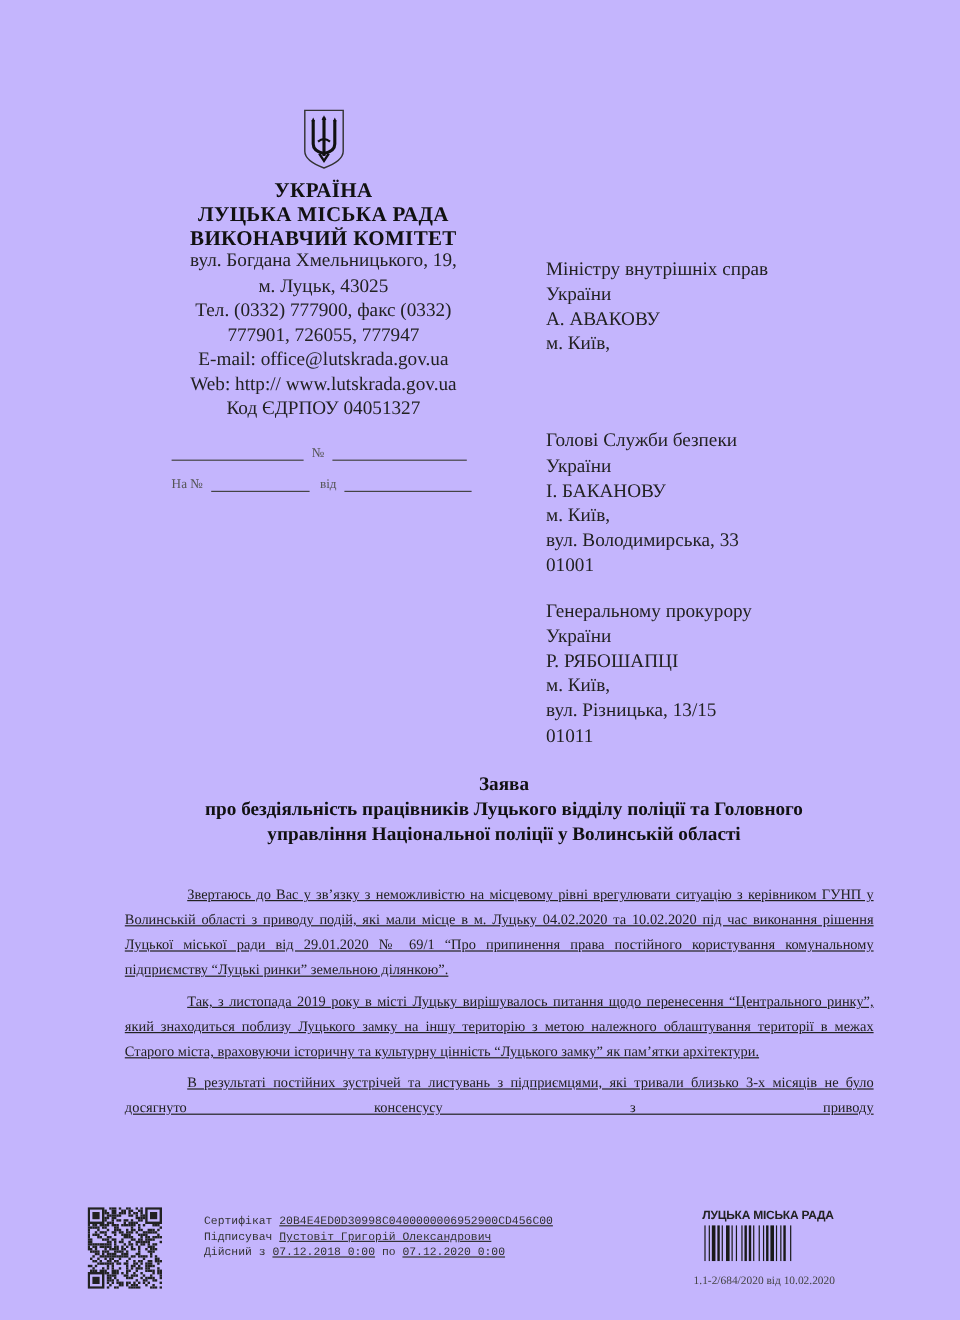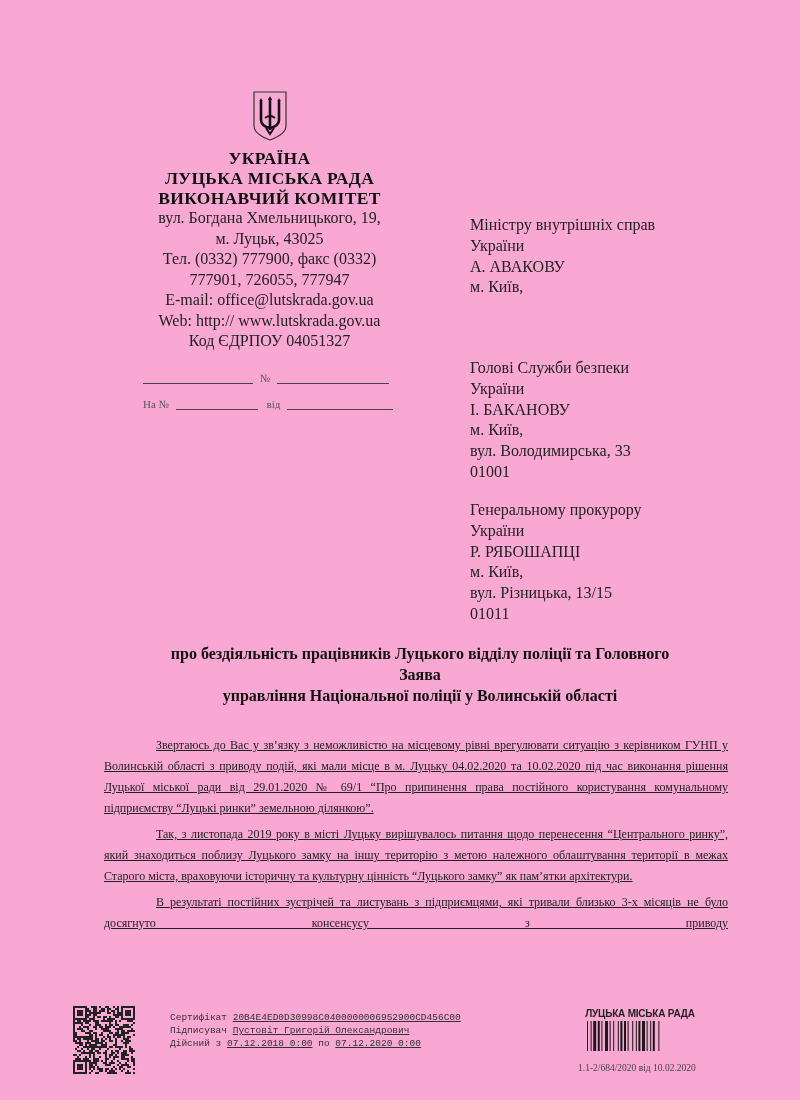--- a/index.html
+++ b/index.html
@@ -1,29 +1,29 @@
 <!DOCTYPE html>
 <html><head>
 <meta charset="utf-8">
 <style>
   html, body { margin: 0; padding: 0; background: #ffffff; }
   body { width: 800px; height: 1100px; position: relative; overflow: hidden; font-family: "Liberation Serif", serif; color: #1a1a1a; }
-  .page { position: absolute; inset: 0; background: #f9a8d4; }
+  .page { position: absolute; inset: 0; background: #c4b5fd; }
 
   
   .letterhead { position: absolute; left: 132px; top: 90px; width: 275px; text-align: center; }
   .coat { width: 38px; height: 52px; margin: 0 auto 6px auto; display: block; }
   .org-bold { font-weight: bold; font-size: 17.5px; line-height: 20px; letter-spacing: 0.3px; color: #111; }
   .org-line { font-size: 16px; line-height: 20.5px; color: #222; }
 
   .regline { position: absolute; left: 143px; font-size: 11px; color: #555; font-family: "Liberation Serif", serif; }
   .regline .blank { display: inline-block; border-bottom: 1px solid #444; vertical-align: bottom; }
 
   
-  .addr { position: absolute; left: 470px; width: 330px; font-size: 16px; line-height: 20.8px; color: #222; }
+  .addr { position: absolute; left: 455px; width: 330px; font-size: 16px; line-height: 20.8px; color: #222; }
   .addr div { white-space: nowrap; }
 
   
   .doc-title { position: absolute; left: 100px; top: 643px; width: 640px; text-align: center; font-weight: bold; font-size: 16px; line-height: 21px; color: #111; }
 
   
   .body { position: absolute; left: 104px; top: 735px; width: 624px; font-size: 12px; line-height: 21px; color: #222; text-align: justify; text-decoration: underline; }
   .body p { margin: 0 0 5px 0; text-indent: 52px; }
   .body .last-line { text-align-last: justify; }
 
@@ -95,22 +95,22 @@
   <div class="addr" style="top:500px;">
     <div>Генеральному прокурору</div>
     <div>України</div>
     <div>Р. РЯБОШАПЦІ</div>
     <div>м. Київ,</div>
     <div>вул. Різницька, 13/15</div>
     <div>01011</div>
   </div>
 
   <div class="doc-title">
+    <div>Заява</div>
     <div>про бездіяльність працівників Луцького відділу поліції та Головного</div>
-    <div>Заява</div>
     <div>управління Національної поліції у Волинській області</div>
   </div>
 
   <div class="body">
     <p>Звертаюсь до Вас у зв’язку з неможливістю на місцевому рівні врегулювати ситуацію з керівником ГУНП у Волинській області з приводу подій, які мали місце в м. Луцьку 04.02.2020 та 10.02.2020 під час виконання рішення Луцької міської ради від 29.01.2020 № 69/1 “Про припинення права постійного користування комунальному підприємству “Луцькі ринки” земельною ділянкою”.</p>
     <p>Так, з листопада 2019 року в місті Луцьку вирішувалось питання щодо перенесення “Центрального ринку”, який знаходиться поблизу Луцького замку на іншу територію з метою  належного облаштування території в межах Старого міста, враховуючи історичну та культурну цінність “Луцького замку” як пам’ятки архітектури.</p>
     <p class="last-line">В результаті постійних зустрічей та листувань з підприємцями, які тривали близько 3-х місяців не було досягнуто консенсусу з приводу</p>
   </div>
 
   <svg class="qr" id="qr" viewBox="0 0 31 34">

